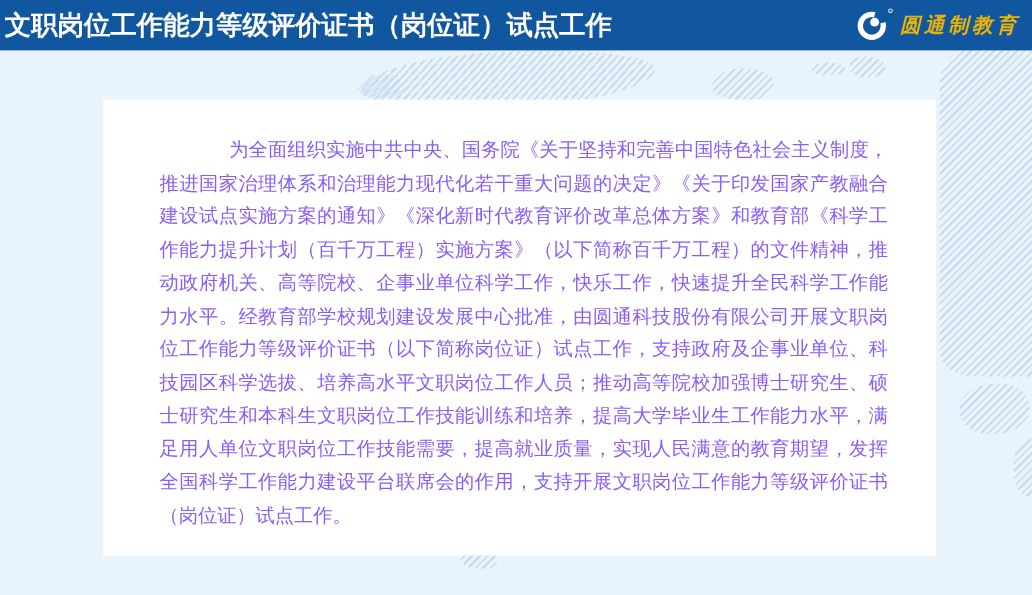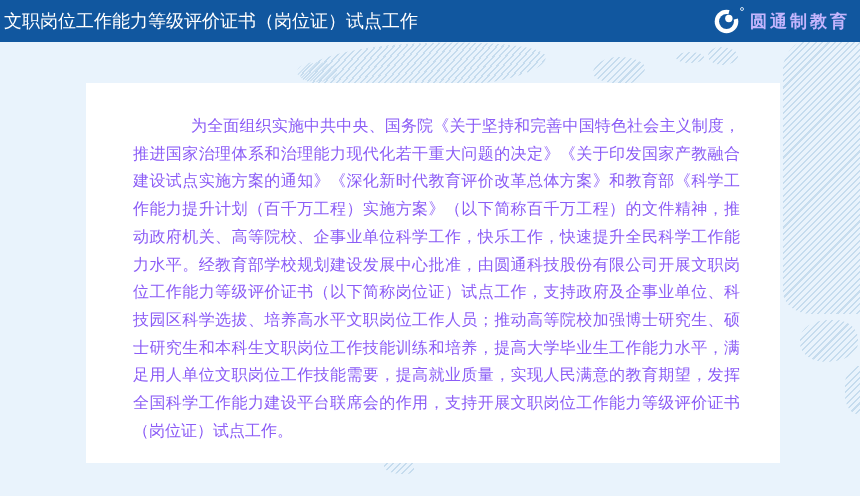--- a/index.html
+++ b/index.html
@@ -38,42 +38,43 @@
     height: 42px;
     background: #11579f;
     z-index: 3;
     display: flex;
     align-items: center;
     justify-content: space-between;
     padding: 0 10px 0 4px;
   }
   .header-title {
     color: #ffffff;
-    font-weight: normal;
-    font-size: 18px;
+    font-weight: bold;
+    font-size: 22px;
     letter-spacing: 0px;
     white-space: nowrap;
     text-align: center;
   }
   .logo { display: flex; align-items: center; gap: 10px; }
   .logo-mark { position: relative; width: 27px; height: 27px; flex: 0 0 auto; }
   .logo-mark svg { display: block; width: 27px; height: 27px; }
   .tm-dot {
     position: absolute;
     top: -1px; right: -4px;
     width: 4px; height: 4px;
     border: 1px solid #cfe0f2;
     border-radius: 50%;
   }
   .logo-text {
-    color: #c4b5fd;
+    color: #eab308;
     font-weight: bold;
     font-size: 17px;
     letter-spacing: 3px;
     white-space: nowrap;
+    font-style: italic;
   }
 
   .content-box {
     position: absolute;
     left: 86px;
     top: 83px;
     width: 694px;
     height: 380px;
     background: #ffffff;
     z-index: 2;

